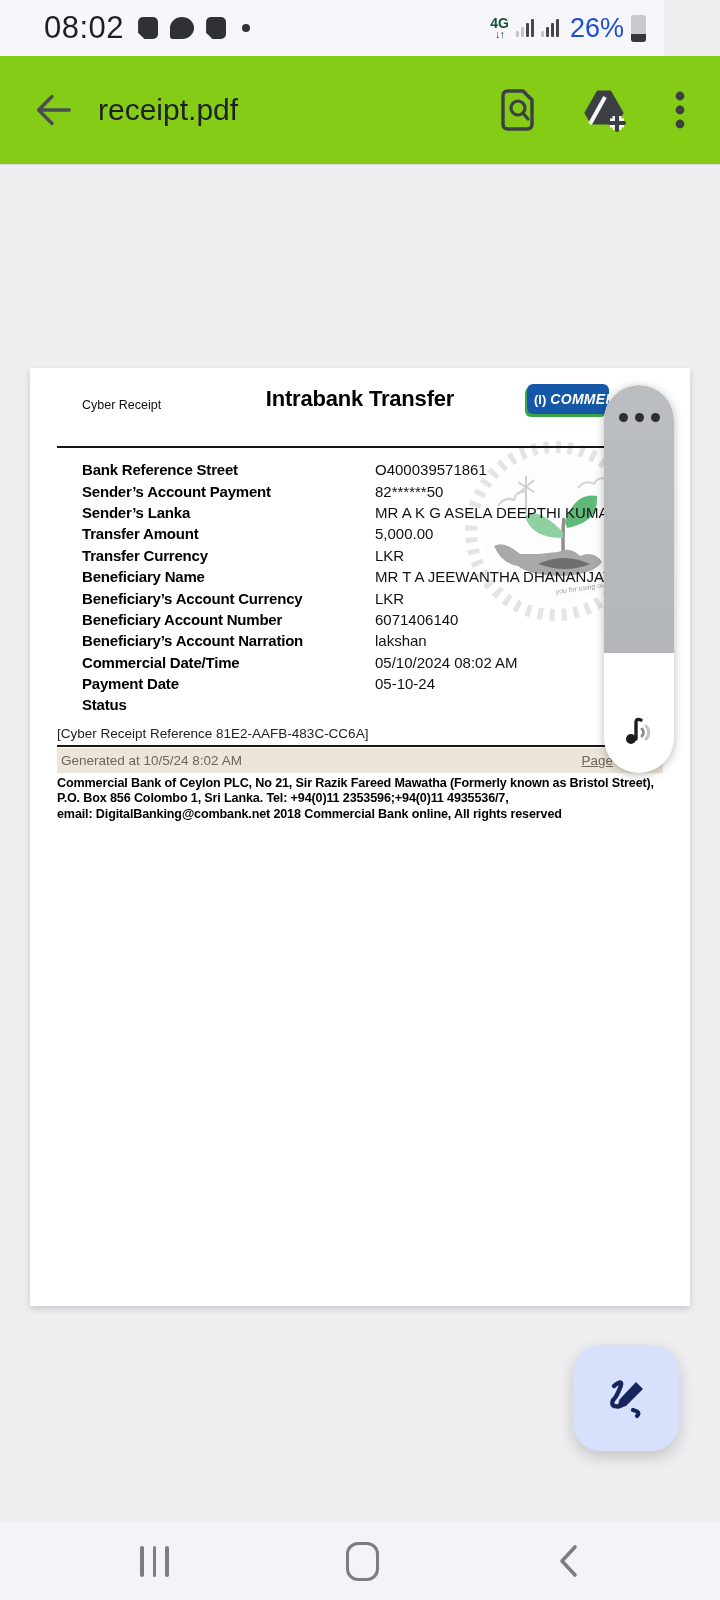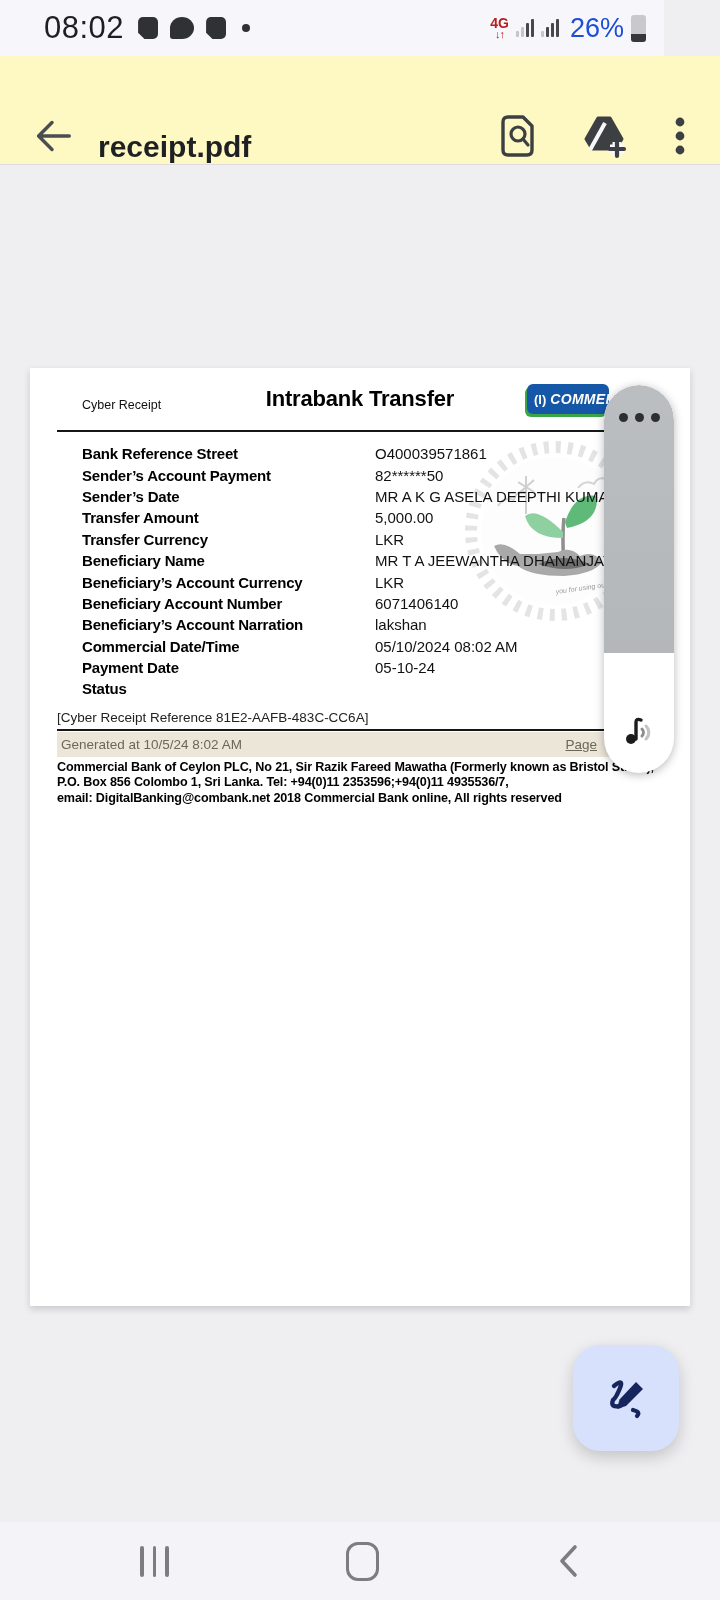--- a/index.html
+++ b/index.html
@@ -9,48 +9,48 @@
   
   .status-bar { position:absolute; left:0; top:0; width:664px; height:56px;
     background:#f7f6fa; display:flex; align-items:center; padding:0 18px; z-index:20; }
   .status-time { font-size:31px; color:#1f1f21; letter-spacing:.5px; margin-left:26px; }
   .notif-group { display:flex; align-items:center; gap:12px; margin-left:14px; }
   .tag-glyph { width:20px; height:22px; background:#303135; border-radius:5px;
     clip-path:polygon(0 0,100% 0,100% 100%,32% 100%,0 72%); }
   .bubble-glyph { width:24px; height:22px; background:#303135; border-radius:50% 50% 50% 12%; }
   .dot-glyph { width:8px; height:8px; background:#303135; border-radius:50%; margin-left:4px; }
   .status-right { margin-left:auto; display:flex; align-items:center; gap:7px; }
-  .net-block { display:flex; flex-direction:column; align-items:center; line-height:1; color:#b91c1c; }
+  .net-block { display:flex; flex-direction:column; align-items:center; line-height:1; color:#14532d; }
   .net-type { font-size:14px; font-weight:bold; }
   .net-arrows { font-size:11px; letter-spacing:-1px; margin-top:-1px; }
   .sigbars { display:flex; align-items:flex-end; gap:2px; height:18px; }
   .sigbars i { display:block; width:3px; border-radius:1px; }
   .battery-pct { font-size:27px; color:#1d4ed8; margin-left:4px; }
   .battery-body { width:15px; height:27px; border-radius:3px; background:#c9c9cd; position:relative; overflow:hidden; }
   .battery-fill { position:absolute; left:0; right:0; bottom:0; height:8px; background:#36373b; }
 
   
   .app-bar { position:absolute; left:0; top:56px; width:720px; height:109px;
-    background:#fef9c3; border-bottom:1px solid #dddce1; display:flex; align-items:flex-end; z-index:20;font-weight:bold; }
+    background:#84cc16; border-bottom:1px solid #dddce1; display:flex; align-items:center; z-index:20; }
   .back-btn { width:56px; height:56px; margin-left:24px; display:flex; align-items:center; justify-content:center; }
   .doc-title { font-size:30px; color:#1f2023; margin-left:18px; flex:1; white-space:nowrap; overflow:hidden; }
   .bar-icon { width:56px; height:56px; display:flex; align-items:center; justify-content:center; }
   .bar-icon.search { margin-right:26px; }
   .bar-icon.drive  { margin-right:22px; }
   .bar-icon.menu   { margin-right:12px; }
 
   
   .viewer { position:absolute; left:0; top:166px; width:720px; height:1356px; background:#efeff1; }
   .page-card { position:absolute; left:30px; top:202px; width:660px; height:938px;
     background:#ffffff; box-shadow:0 3px 7px rgba(0,0,0,.16); overflow:hidden; }
   .page-inner { position:absolute; left:25px; right:25px; top:0; z-index:1; }
 
   .watermark { position:absolute; left:430px; top:68px; width:190px; height:190px; z-index:0; }
 
-  .rec-header { position:relative; height:62px; }
+  .rec-header { position:relative; height:78px; }
   .rec-doc-type { position:absolute; left:27px; top:30px; font-size:12.5px; color:#111; }
   .rec-title { position:absolute; left:0; right:0; top:18px; text-align:center;
     font-size:22px; font-weight:bold; color:#000; letter-spacing:-.2px; }
   .rec-logo { position:absolute; right:56px; top:16px; width:82px; height:30px;
     background:#1558a7; border-radius:6px; box-shadow:-2px 3px 0 #3aa648;
     display:flex; align-items:center; padding-left:7px; gap:4px; overflow:hidden; }
   .rec-logo .cb-mark { color:#fff; font-size:13px; font-weight:bold; }
   .rec-logo .cb-text { color:#fff; font-size:14px; font-weight:bold; font-style:italic;
     letter-spacing:.3px; white-space:nowrap; }
   .rec-hr { height:2px; background:#161616; margin:0 2px; }
@@ -58,21 +58,21 @@
   .rec-rows { margin-top:11px; padding-left:27px; }
   .rec-row { display:flex; height:21.4px; align-items:center; }
   .rec-row .lbl { width:293px; font-size:15px; font-weight:bold; color:#000; letter-spacing:-.2px; white-space:nowrap; }
   .rec-row .val { flex:1; font-size:15px; color:#111; white-space:nowrap; overflow:hidden; }
 
   .rec-ref { margin-top:10px; padding-left:2px; font-size:13.5px; color:#222; }
   .rec-hr2 { height:2px; background:#161616; margin:4px 2px 0 2px; }
   .gen-bar { margin:1px 2px 0 2px; height:25px; background:#ebe6d8;
     display:flex; align-items:center; font-size:13.5px; color:#6c6758; padding:0 8px 0 4px; }
   .gen-left { flex:1; }
-  .gen-page { margin-right:58px;text-decoration:underline; }
+  .gen-page { margin-right:42px;text-decoration:underline; }
   .rec-footer { margin-top:3px; padding-left:2px; }
   .rec-footer div { font-size:12.6px; font-weight:bold; color:#000; line-height:15.6px; letter-spacing:-.15px; white-space:nowrap; }
 
   
   .scroll-capsule { position:absolute; left:604px; top:385px; width:70px; height:388px;
     border-radius:35px; background:#ffffff; box-shadow:0 2px 10px rgba(0,0,0,.28); z-index:10; overflow:hidden; }
   .capsule-thumb { position:absolute; left:0; top:0; width:70px; height:268px;
     border-radius:35px 35px 0 0; background:linear-gradient(180deg,#babec1,#b3b7ba); }
   .thumb-dots { position:absolute; left:0; width:70px; top:28px; display:flex; justify-content:center; gap:7px; }
   .thumb-dots i { width:9px; height:9px; border-radius:50%; background:#2d2e31; }
@@ -191,21 +191,21 @@
       <div class="rec-rows">
           <div class="rec-row">
             <span class="lbl">Bank Reference Street</span>
             <span class="val">O400039571861</span>
           </div>
           <div class="rec-row">
             <span class="lbl">Sender’s Account Payment</span>
             <span class="val">82******50</span>
           </div>
           <div class="rec-row">
-            <span class="lbl">Sender’s Date</span>
+            <span class="lbl">Sender’s Lanka</span>
             <span class="val">MR A K G ASELA DEEPTHI KUMARA</span>
           </div>
           <div class="rec-row">
             <span class="lbl">Transfer Amount</span>
             <span class="val">5,000.00</span>
           </div>
           <div class="rec-row">
             <span class="lbl">Transfer Currency</span>
             <span class="val">LKR</span>
           </div>

